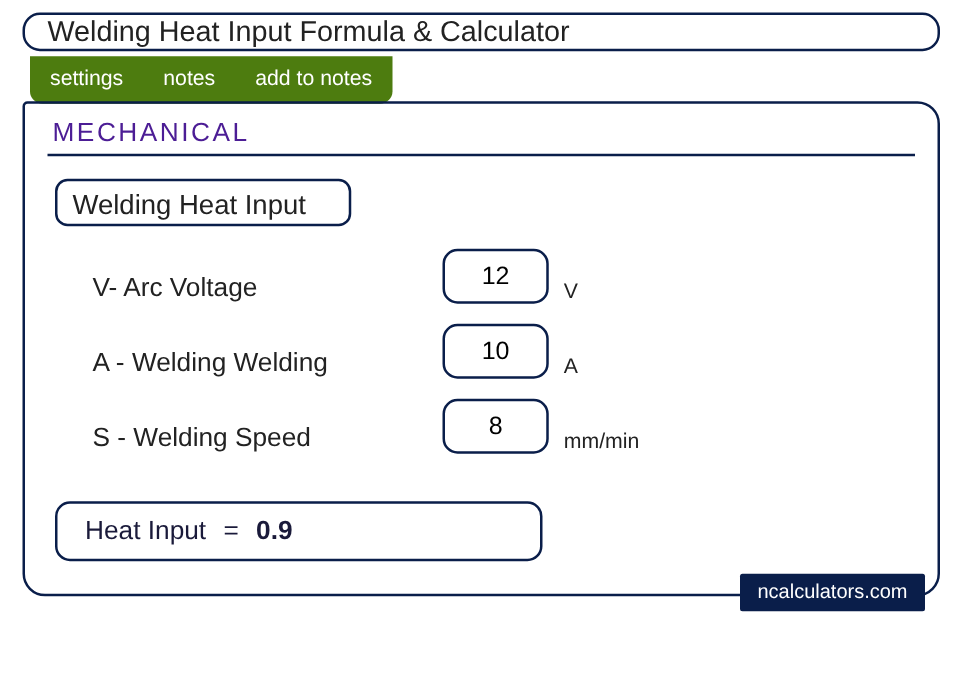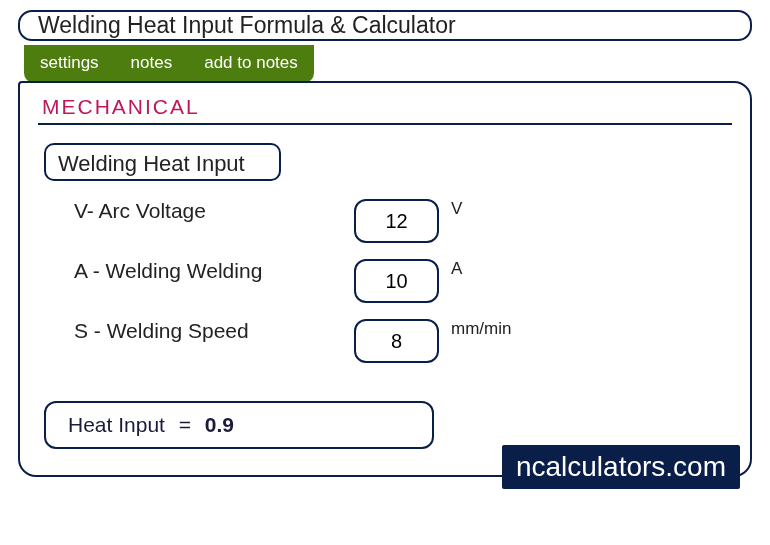--- a/index.html
+++ b/index.html
@@ -37,40 +37,40 @@
       border: 2px solid #0a1e4a;
       border-radius: 18px;
       border-top-left-radius: 4px;
       padding: 12px 18px 26px 18px;
       margin-top: -2px;
       position: relative;
     }
     .category-label {
       font-size: 21px;
       letter-spacing: 2px;
-      color: #be185d;
+      color: #4c1d95;
       padding: 0 0 4px 4px;
       border-bottom: 2.5px solid #0a1e4a;
       margin-bottom: 18px;
       font-weight: 400;
     }
     .subtitle-box {
       display: inline-block;
       border: 2.5px solid #0a1e4a;
       border-radius: 10px;
       padding: 6px 34px 2px 12px;
       font-size: 22px;
       color: #222;
       margin-left: 6px;
       margin-bottom: 18px;
       text-align: right;
     }
     .field-row {
       display: flex;
-      align-items: flex-start;
+      align-items: flex-end;
       margin-bottom: 16px;
       padding-left: 36px;
     }
     .field-label {
       width: 280px;
       font-size: 21px;
       color: #222;
     }
     .field-input {
       width: 85px;
@@ -100,21 +100,21 @@
     }
     .result-label { font-weight: 400; }
     .result-eq { margin: 0 8px; }
     .result-value { font-weight: 600; }
     .brand-badge {
       position: absolute;
       right: 10px;
       bottom: -14px;
       background: #0a1e4a;
       color: #fff;
-      font-size: 28px;
+      font-size: 16px;
       padding: 6px 14px;
       border-radius: 2px;
     }
   </style>
 </head>
 <body>
 
 
 
 <div class="title-box">Welding Heat Input Formula &amp; Calculator</div>

